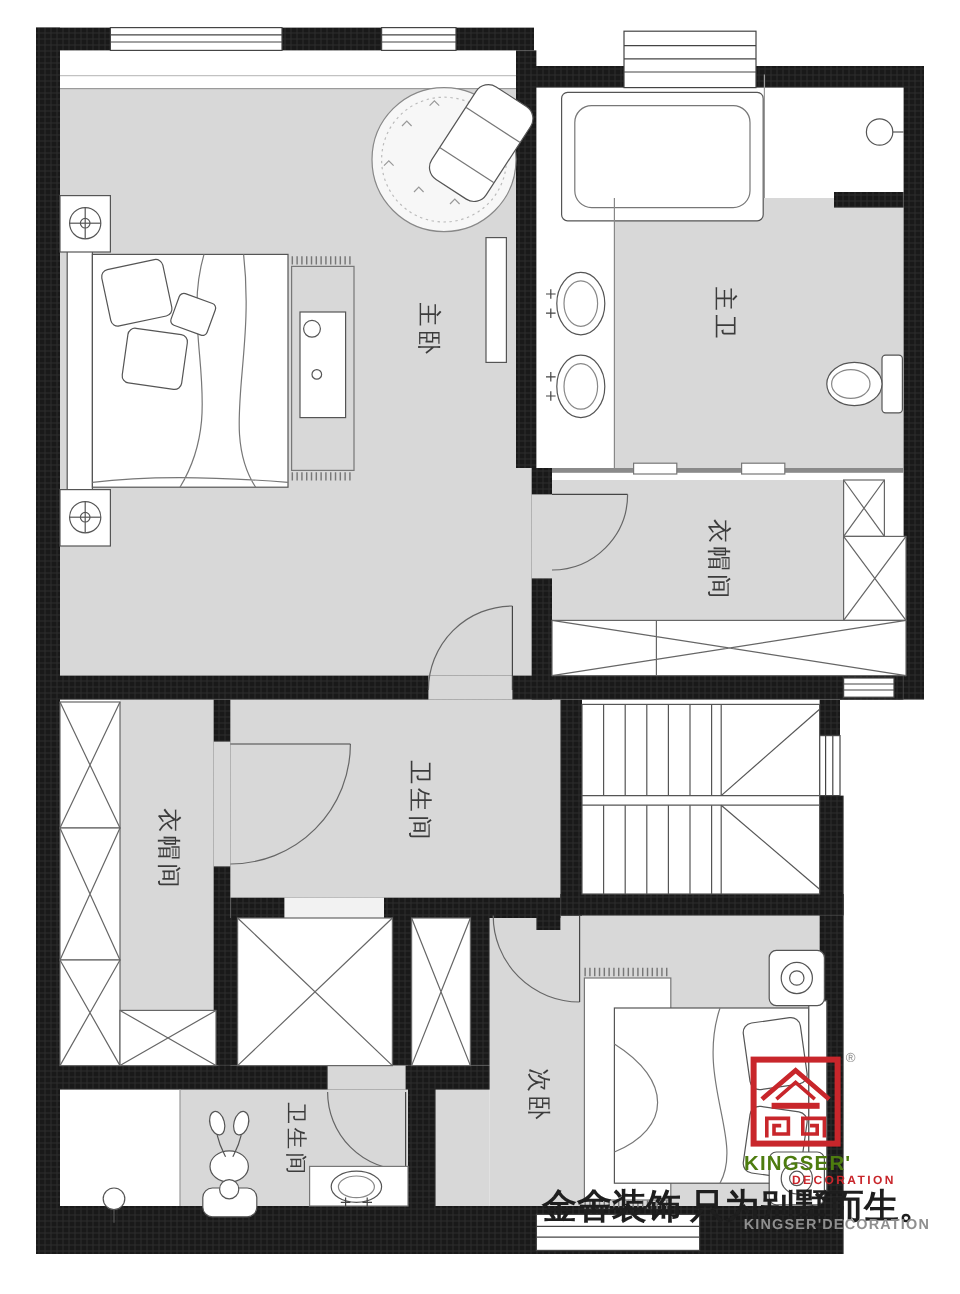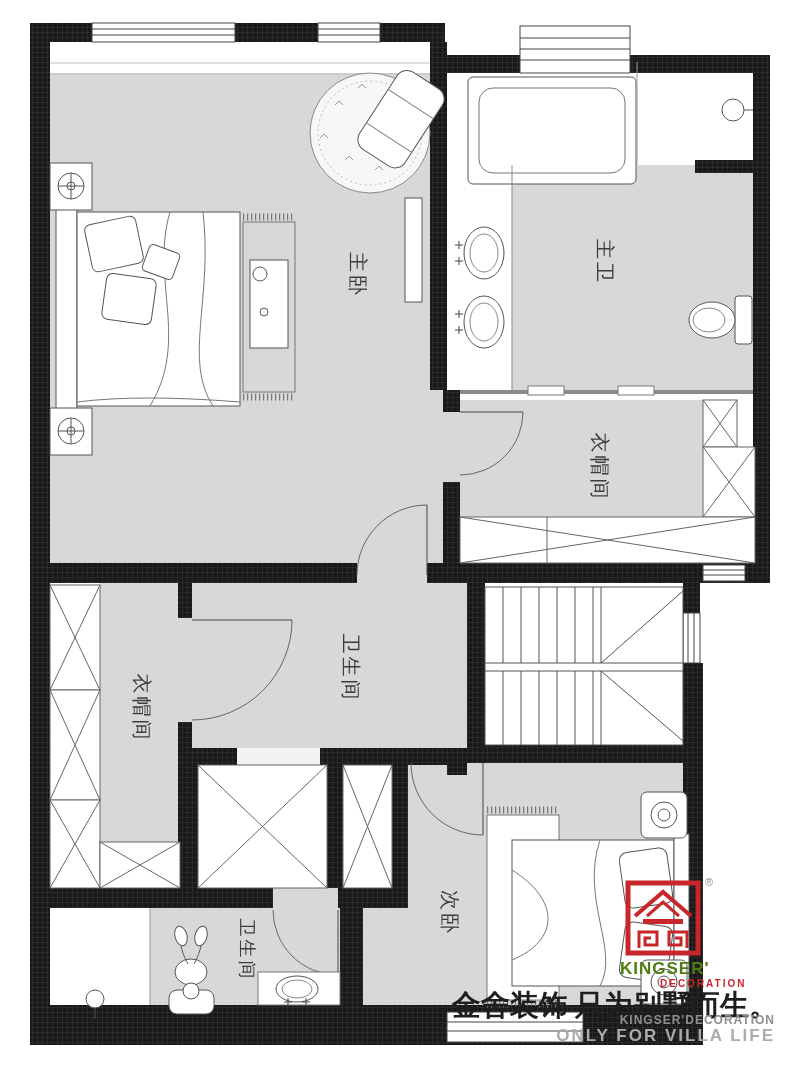--- a/index.html
+++ b/index.html
@@ -353,15 +353,14 @@
       <path d="M62,68 v-16 h-18 v13 h12 v-7 h-6" fill="none" stroke="#c8262b" stroke-width="3"></path>
     </svg>
     <span class="rmark">®</span>
   </span>
   <div class="t1">KINGSER'</div>
   <div class="t2">DECORATION</div>
 </div>
 
 <div class="slogan">金舍装饰 只为别墅而生。</div>
 <div class="fen1">KINGSER'DECORATION</div>
-<div class="fen2">ONLY FOR VILLA LIFE</div>
 
 </div>
 
 </body></html>

